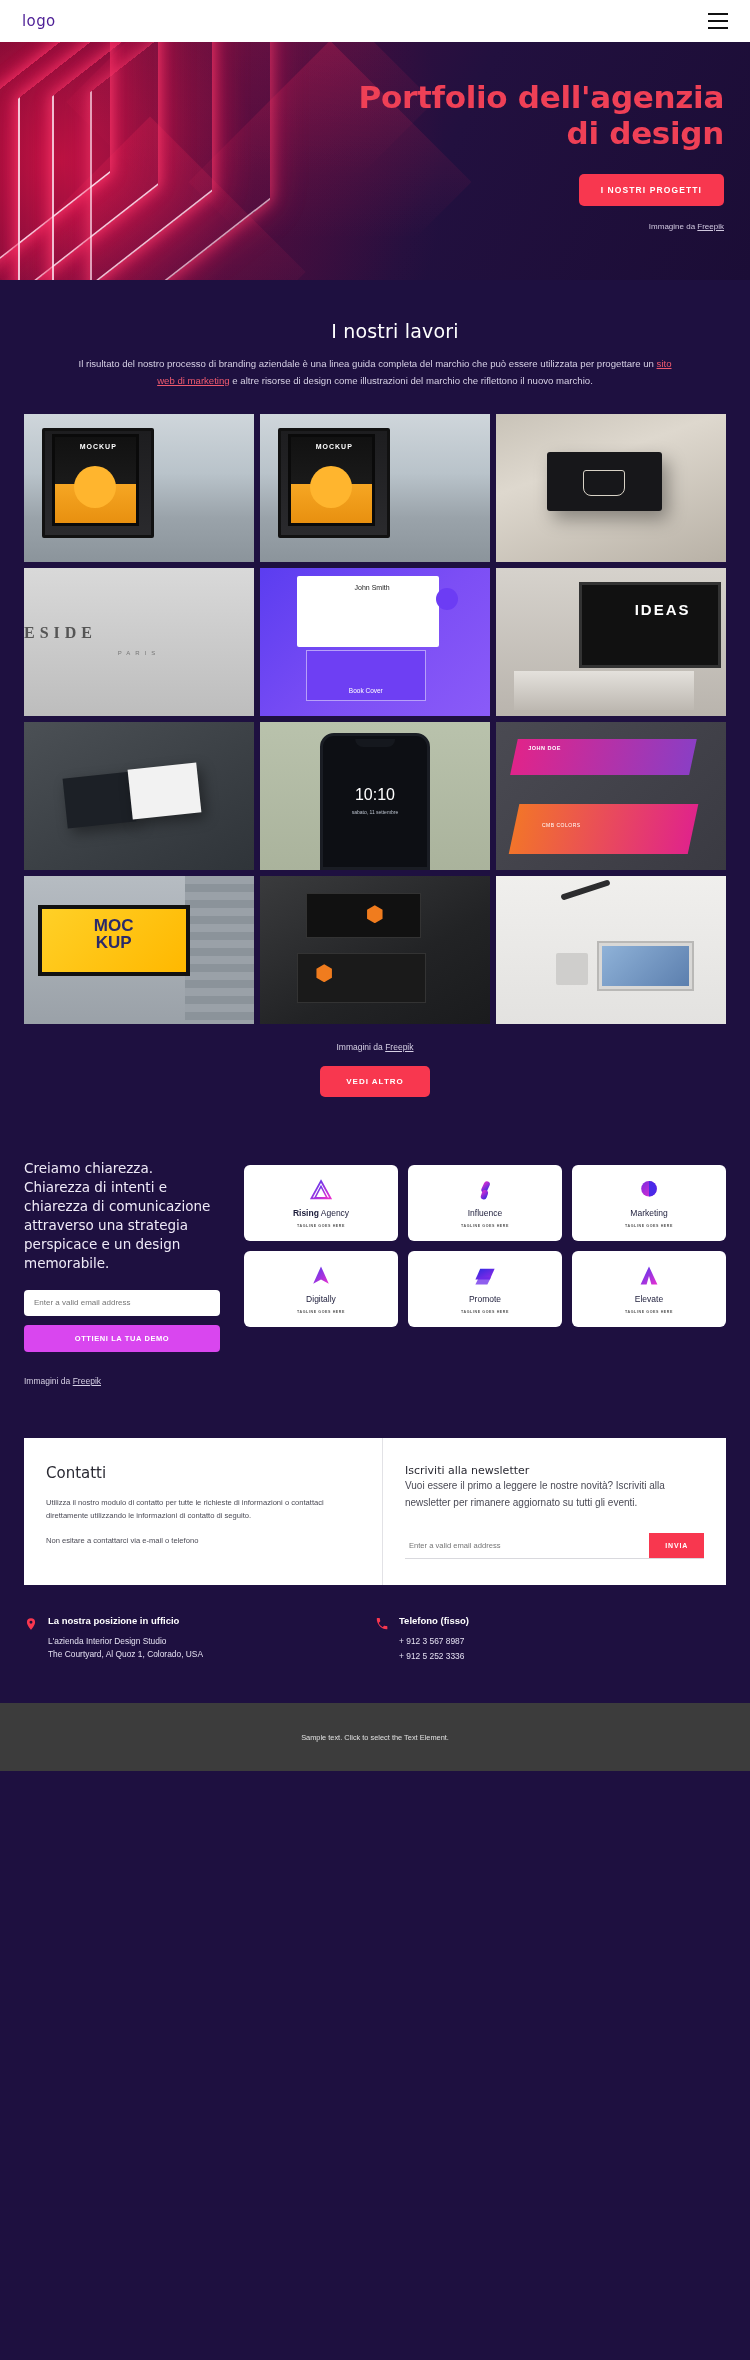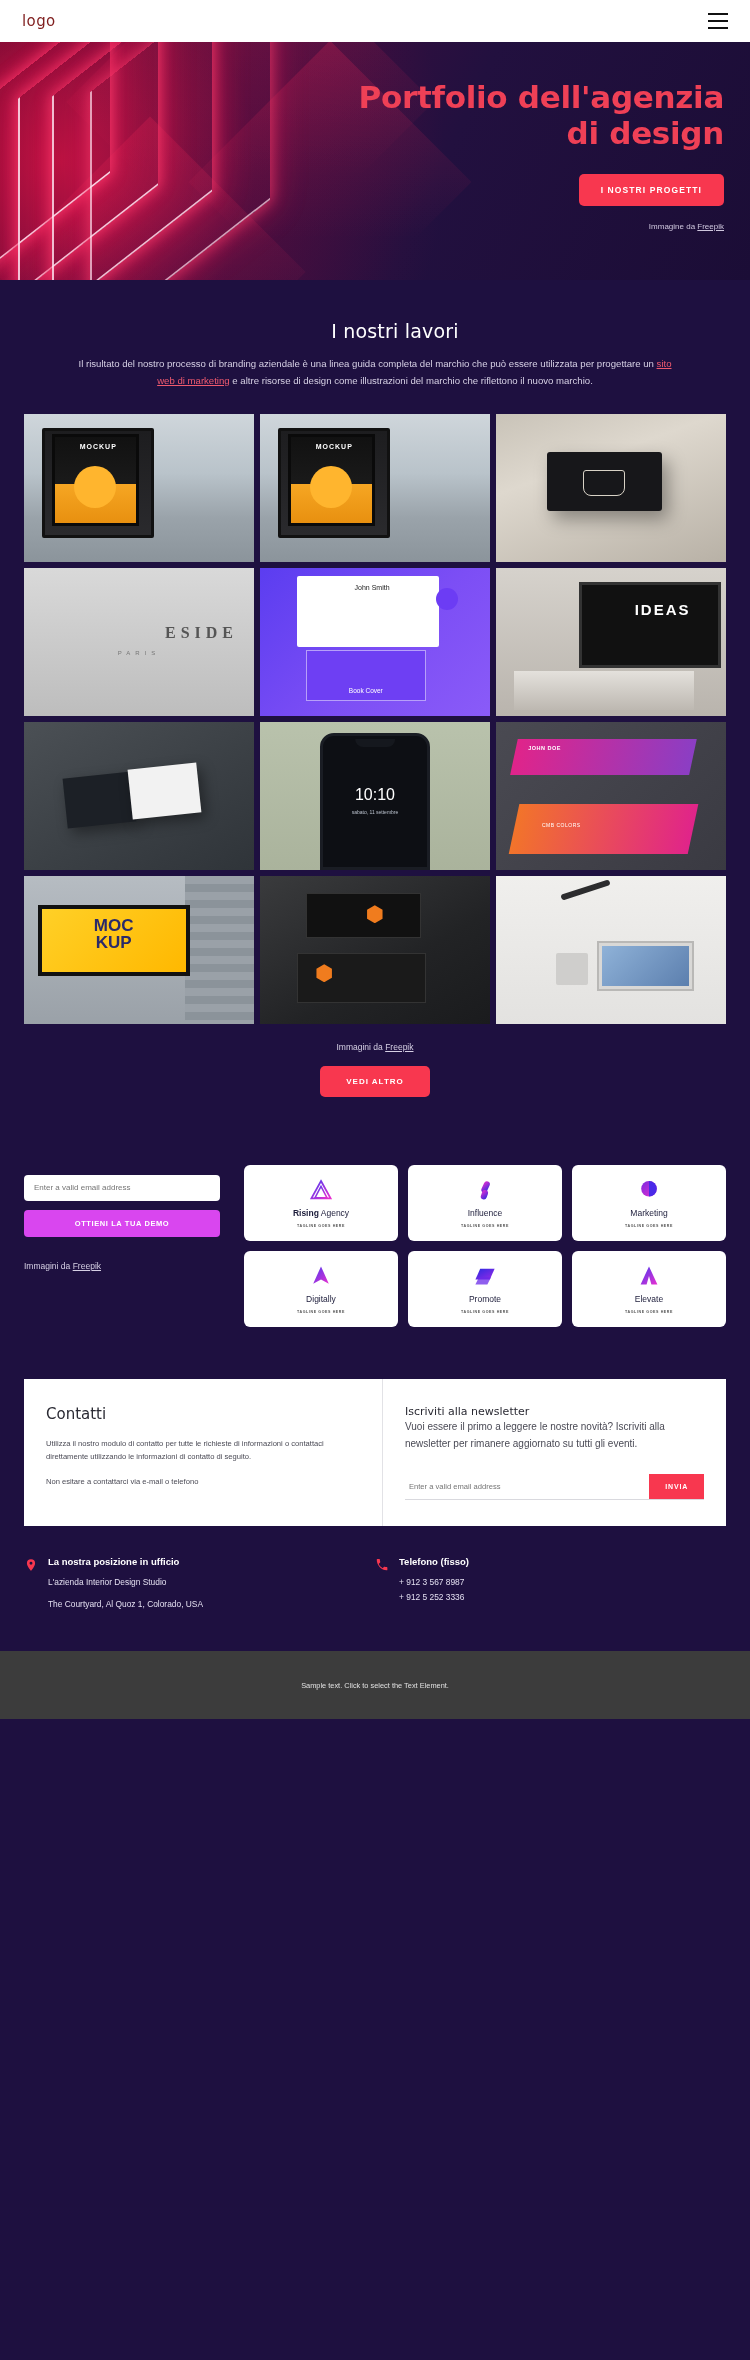--- a/index.html
+++ b/index.html
@@ -16,21 +16,21 @@
   .site-header {
     height: 42px;
     background: #ffffff;
     display: flex;
     align-items: center;
     justify-content: space-between;
     padding: 0 22px;
   }
   .logo-text {
     font-size: 15px;
-    color: #7f1d1d;
+    color: #4c1d95;
     letter-spacing: .4px;
     font-family: "DejaVu Sans", sans-serif;
   }
   .burger { width: 20px; height: 16px; display:flex; flex-direction:column; justify-content:space-between; cursor:pointer;}
   .burger span { display:block; height:2px; background:#111; width:100%; }
 
   
   .hero {
     position: relative;
     height: 238px;
@@ -150,21 +150,21 @@
   .poster .circ { position:absolute; left:50%; top:58%; transform:translate(-50%,-50%); width:42px;height:42px;border-radius:50%; background:#ffb52e; }
 
   .ph-sign { background: linear-gradient(160deg,#c9c3b8 0%, #ded8ce 35%, #b8b1a6 100%); }
   .ph-sign:after {
     content:""; position:absolute; left:22%; top:26%; width:50%; height:40%;
     background:#17171a; border-radius:3px; box-shadow: 6px 8px 18px rgba(0,0,0,.35);
   }
   .ph-sign .emb { position:absolute; left:38%; top:38%; width:18%; height:18%; border:1.5px solid #d8d2c6; border-radius:3px 3px 8px 8px; z-index:2;}
 
   .ph-eside { background: linear-gradient(180deg,#d9d9d9 0%, #c8c8c8 60%, #bdbdbd 100%); }
-  .ph-eside .w1 { position:absolute; left:0; right:16px; top:38%; text-align:right; color:#555; font-family:"Liberation Serif", serif; font-size:16px; letter-spacing:5px; font-weight:700;}
+  .ph-eside .w1 { position:absolute; left:0; right:16px; top:38%; text-align:left; color:#555; font-family:"Liberation Serif", serif; font-size:16px; letter-spacing:5px; font-weight:700;}
   .ph-eside .w2 { position:absolute; left:0; right:0; top:56%; text-align:center; color:#777; font-size:6px; letter-spacing:5px;}
 
   .ph-book { background: linear-gradient(135deg,#5b3df0 0%, #7c4ef5 55%, #8a5bf8 100%); }
   .ph-book .card { position:absolute; left:16%; top:6%; width:62%; height:48%; background:#fff; border-radius:2px; }
   .ph-book .card .nm { color:#222; font-size:7px; padding:8px 0 0 8px; }
   .ph-book .blue { position:absolute; right:14%; top:14%; width:22px;height:22px;border-radius:50%; background:#6c3cf4;}
   .ph-book .bc { position:absolute; left:20%; bottom:10%; width:52%; height:34%; background:#6e3ff3; border:1px solid rgba(255,255,255,.5);}
   .ph-book .bc .t { position:absolute; left:0; right:0; bottom:6px; text-align:center; color:#fff; font-size:6.5px; }
 
   .ph-ideas { background: linear-gradient(180deg,#d6d2cc 0%, #b9b4ad 100%); }
@@ -428,20 +428,21 @@
   </div>
 
   <div class="works-credit">
     <span>Immagini da </span><a href="#">Freepik</a>
   </div>
   <button class="more-btn">VEDI ALTRO</button>
 </section>
 
 <section class="clarity">
   <div class="clarity-left">
+    <div class="clarity-head">Creiamo chiarezza. Chiarezza di intenti e chiarezza di comunicazione attraverso una strategia perspicace e un design memorabile.</div>
     <input class="email-input" placeholder="Enter a valid email address" style="">
     <button class="demo-btn">OTTIENI LA TUA DEMO</button>
     <div class="clarity-credit">
       <span>Immagini da </span><a href="#">Freepik</a>
     </div>
   </div>
 
   <div class="brand-grid">
 
     <div class="brand-card">
@@ -556,21 +557,21 @@
 <section class="finfo">
   <div class="fcol">
     <div class="fico">
       <svg viewBox="0 0 24 24" width="14" height="18">
           <path d="M12 2a7 7 0 0 0-7 7c0 5.2 7 13 7 13s7-7.8 7-13a7 7 0 0 0-7-7zm0 9.5A2.5 2.5 0 1 1 12 6.5a2.5 2.5 0 0 1 0 5z" fill="#f8374f"></path>
         </svg>
     </div>
     <div>
       <div class="ftitle">La nostra posizione in ufficio</div>
       <div class="fline">L'azienda Interior Design Studio</div>
-      <div class="fline" style="margin-top:9px">The Courtyard, Al Quoz 1, Colorado,  USA</div>
+      <div class="fline" style="margin-top:0">The Courtyard, Al Quoz 1, Colorado,  USA</div>
     </div>
   </div>
   <div class="fcol">
     <div class="fico">
       <svg viewBox="0 0 24 24" width="14" height="18">
           <path d="M6.6 10.8c1.4 2.8 3.8 5.1 6.6 6.6l2.2-2.2c.3-.3.7-.4 1.1-.2 1.2.4 2.4.6 3.7.6.6 0 1 .4 1 1V20c0 .6-.4 1-1 1C11.3 21 3 12.7 3 2.9c0-.6.4-1 1-1h3.4c.6 0 1 .4 1 1 0 1.3.2 2.5.6 3.7.1.4 0 .8-.2 1.1l-2.2 2.2z" fill="#f8374f"></path>
         </svg>
     </div>
     <div>
       <div class="ftitle">Telefono (fisso)</div>

